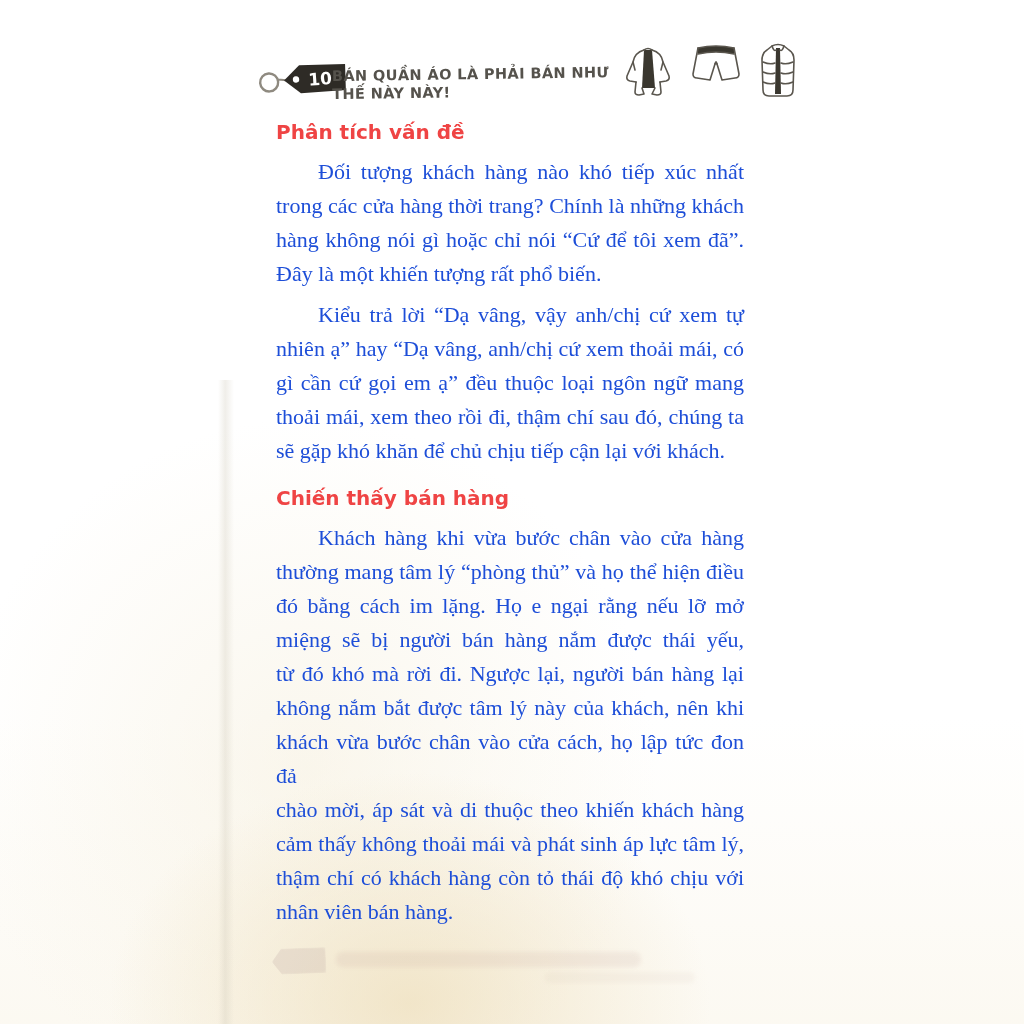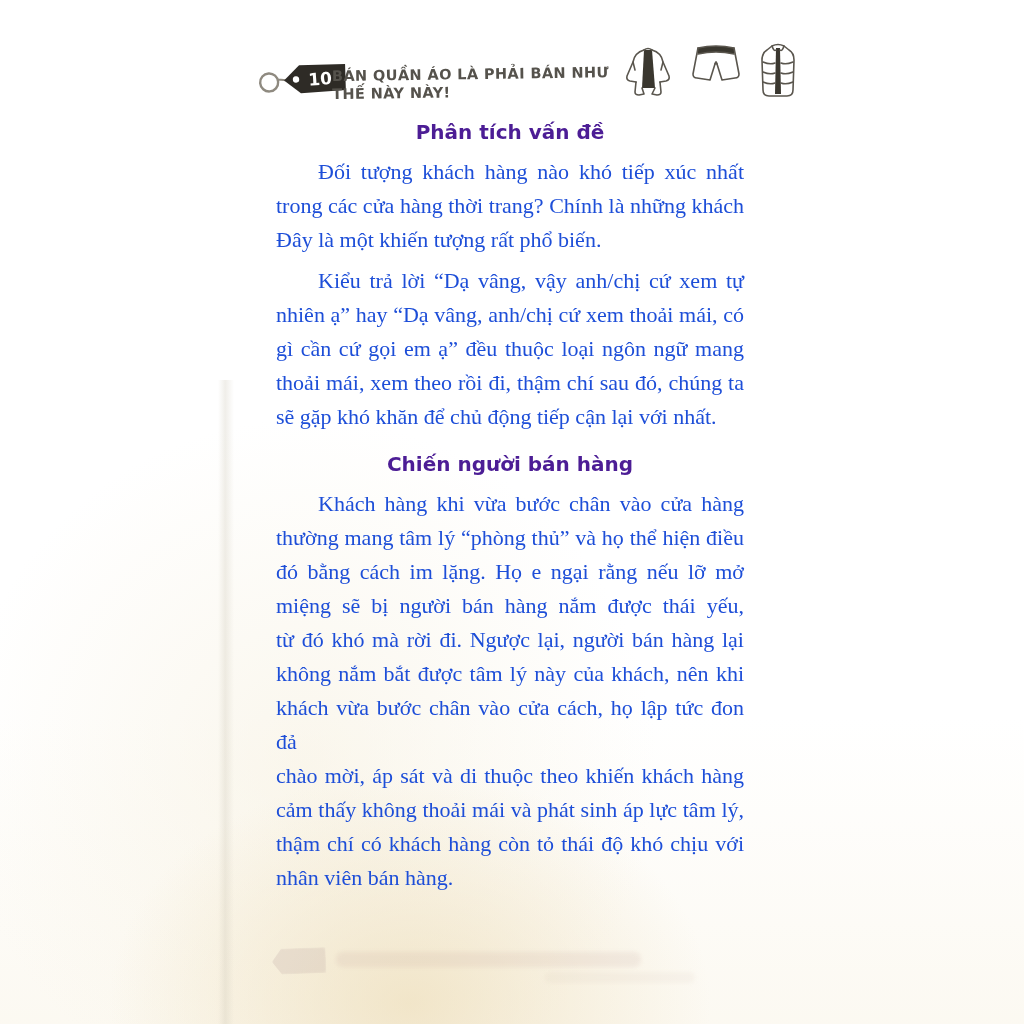--- a/index.html
+++ b/index.html
@@ -68,24 +68,23 @@
   .content {
     position: absolute;
     left: 276px; top: 118px;
     width: 468px;
     color: #44413b;
   }
   .section-heading {
     font-family: "DejaVu Sans", sans-serif;
     font-weight: bold;
     font-size: 20px;
-    color: #4c1d95;
+    color: #ef4444;
     margin: 0 0 9px 0;
     line-height: 28px;
-    text-align: center;
   }
   .section-heading.second {
     margin-top: 16px;
   }
   .para {
     margin: 0 0 7px 0;
   }
   .line {
     font-size: 22px;
     line-height: 34px;
@@ -187,30 +186,31 @@
         </svg>
       </span>
     </div>
   </div>
 
   <div class="content">
       <div class="section-heading">Phân tích vấn đề</div>
       <div class="para">
         <div class="line first">Đối tượng khách hàng nào khó tiếp xúc nhất</div>
         <div class="line">trong các cửa hàng thời trang? Chính là những khách</div>
+        <div class="line">hàng không nói gì hoặc chỉ nói “Cứ để tôi xem đã”.</div>
         <div class="line last">Đây là một khiến tượng rất phổ biến.</div>
       </div>
       <div class="para">
         <div class="line first">Kiểu trả lời “Dạ vâng, vậy anh/chị cứ xem tự</div>
         <div class="line">nhiên ạ” hay “Dạ vâng, anh/chị cứ xem thoải mái, có</div>
         <div class="line">gì cần cứ gọi em ạ” đều thuộc loại ngôn ngữ mang</div>
         <div class="line">thoải mái, xem theo rồi đi, thậm chí sau đó, chúng ta</div>
-        <div class="line last">sẽ gặp khó khăn để chủ động tiếp cận lại với nhất.</div>
+        <div class="line last">sẽ gặp khó khăn để chủ chịu tiếp cận lại với khách.</div>
       </div>
-      <div class="section-heading second">Chiến người bán hàng</div>
+      <div class="section-heading second">Chiến thấy bán hàng</div>
       <div class="para">
         <div class="line first">Khách hàng khi vừa bước chân vào cửa hàng</div>
         <div class="line">thường mang tâm lý “phòng thủ” và họ thể hiện điều</div>
         <div class="line">đó bằng cách im lặng. Họ e ngại rằng nếu lỡ mở</div>
         <div class="line">miệng sẽ bị người bán hàng nắm được thái yếu,</div>
         <div class="line">từ đó khó mà rời đi. Ngược lại, người bán hàng lại</div>
         <div class="line">không nắm bắt được tâm lý này của khách, nên khi</div>
         <div class="line">khách vừa bước chân vào cửa cách, họ lập tức đon đả</div>
         <div class="line">chào mời, áp sát và di thuộc theo khiến khách hàng</div>
         <div class="line">cảm thấy không thoải mái và phát sinh áp lực tâm lý,</div>

